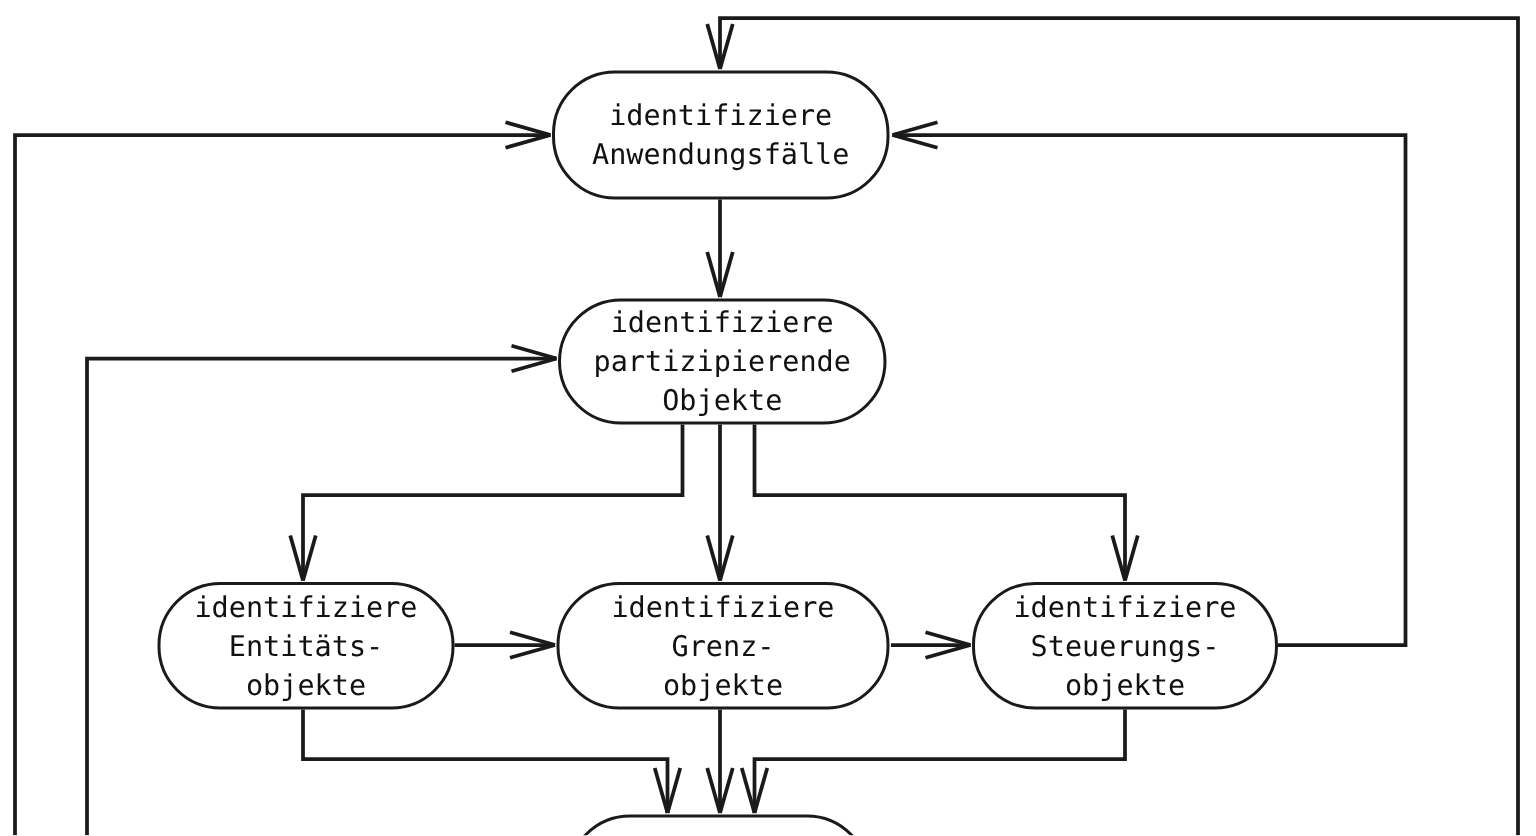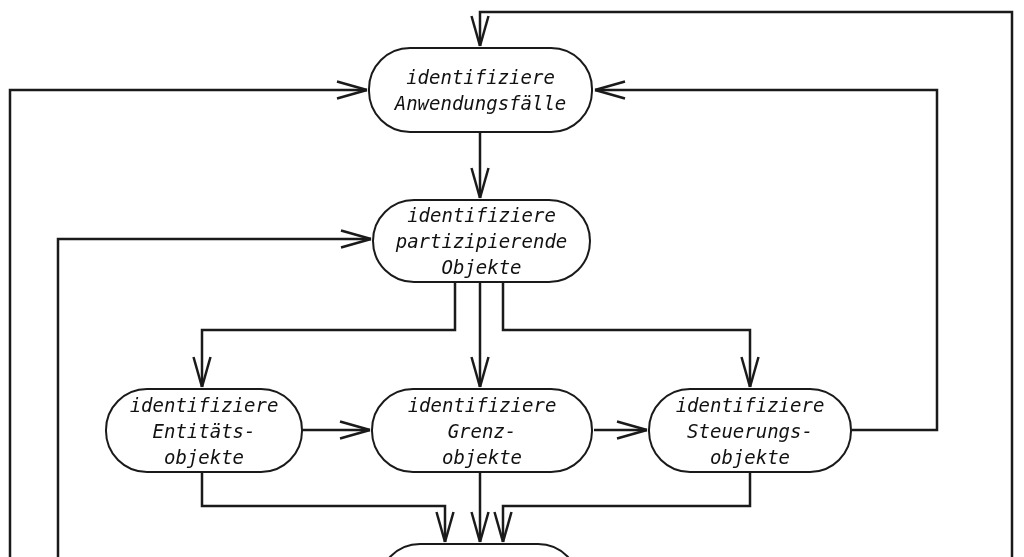--- a/index.html
+++ b/index.html
@@ -3,21 +3,20 @@
 <meta charset="utf-8">
 <style>
   html, body { margin: 0; padding: 0; background: #ffffff; }
   .canvas {
     position: relative;
     width: 1024px;
     height: 557px;
     overflow: hidden;
     background: #ffffff;
     font-family: "DejaVu Sans Mono", "Liberation Mono", monospace;
-    font-style: italic;
   }
   .edges-layer {
     position: absolute;
     left: 0; top: 0;
     width: 1024px; height: 557px;
   }
   .node {
     position: absolute;
     box-sizing: border-box;
     background: #ffffff;

